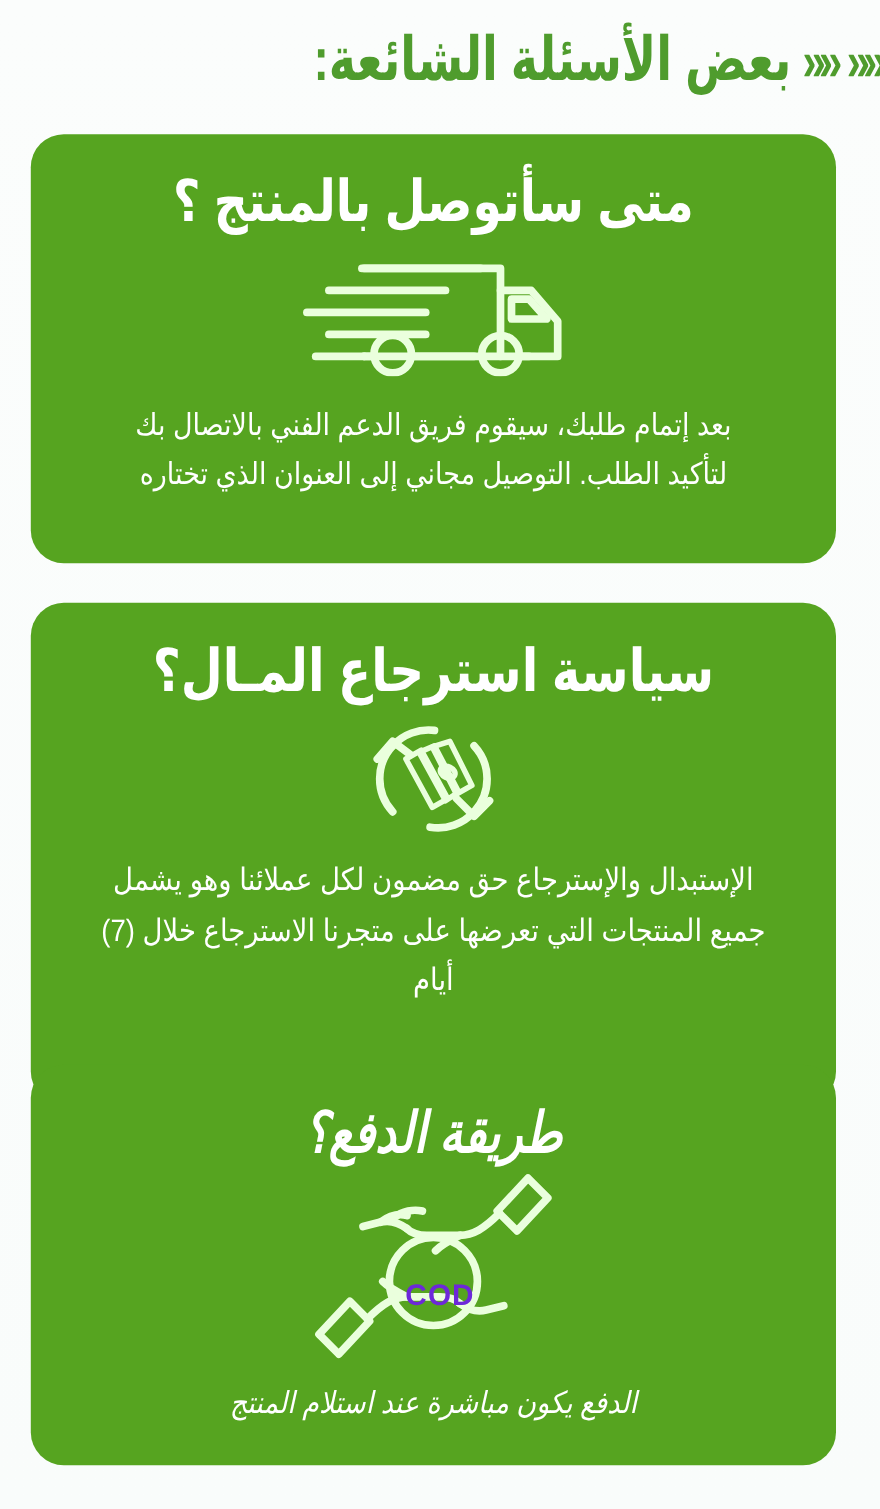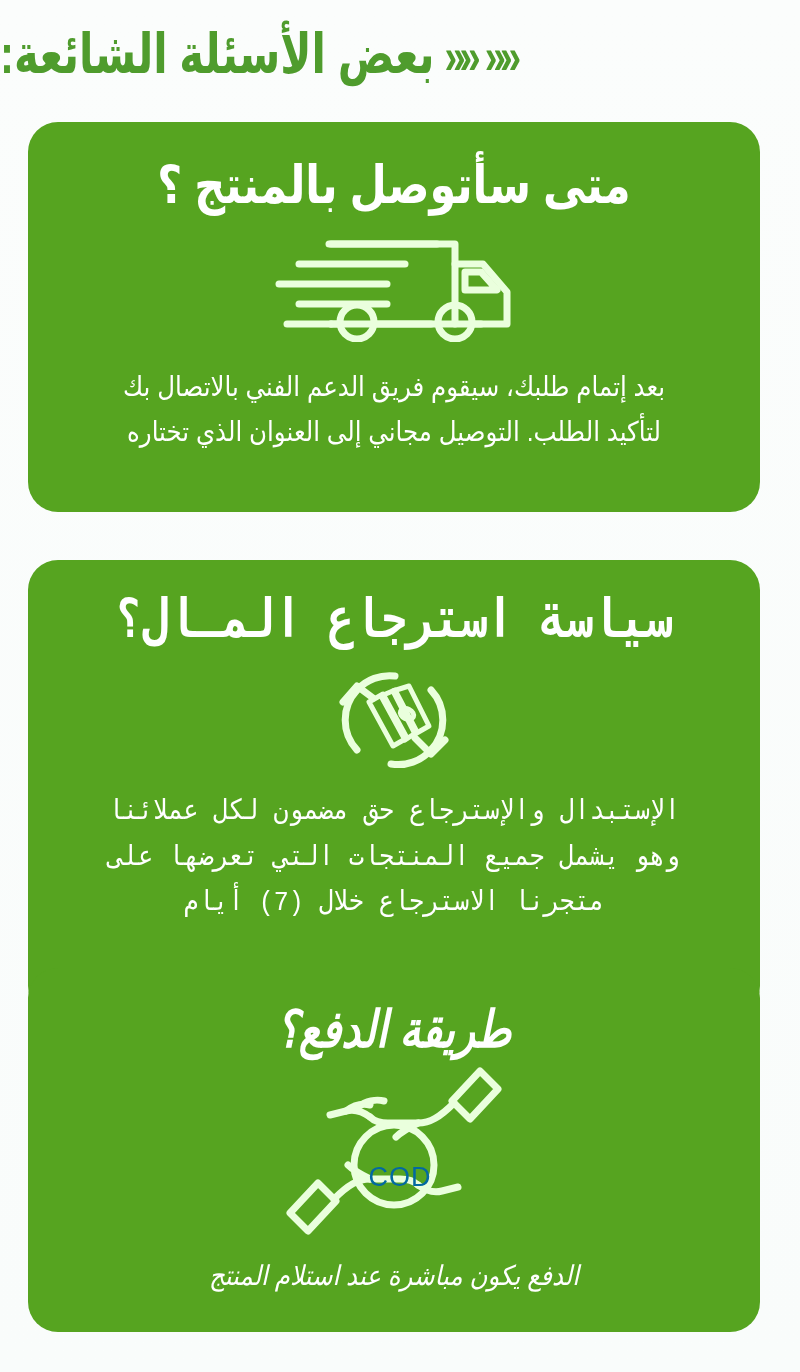--- a/index.html
+++ b/index.html
@@ -20,21 +20,21 @@
     width: 800px;
     height: 1372px;
     box-sizing: border-box;
     position: relative;
     background: linear-gradient(180deg, #fbfdfc 0%, #f9fcfb 100%);
   }
 
   
   .page-header {
     width: 100%;
-    text-align: left;
+    text-align: right;
     padding-top: 8px;
     height: 108px;
     box-sizing: border-box;
     direction: rtl;
     white-space: nowrap;
   }
   .header-inner {
     display: inline-block;
     line-height: 1;
     color: #4f9c2d;
@@ -67,21 +67,21 @@
     background: #56a420;
     border-radius: 30px;
     box-sizing: border-box;
     text-align: center;
     color: #ffffff;
     direction: rtl;
     padding: 0 22px;
     overflow: hidden;
   }
   #card-delivery { top: 122px;  height: 390px; }
-  #card-refund   { top: 560px;  height: 456px; font-family: Liberation Mono, monospace; }
+  #card-refund   { top: 548px;  height: 456px; }
   #card-payment  { top: 968px;  height: 364px; font-style: italic; }
 
   .card-title {
     font-size: 43px;
     font-weight: bold;
     color: #ffffff;
     line-height: 1.18;
     letter-spacing: 0px;
     margin: 0;
     padding-top: 26px;
@@ -203,13 +203,13 @@
         <path d="M86 114 C78 110 70 106 64 100"></path>
       </svg>
       <div style="position:absolute;"></div>
     </div>
 
     <div class="card-text">الدفع يكون مباشرة عند استلام المنتج</div>
   </div>
 
 </div>
 
-<div id="cod-label" style="position:absolute; left:0; right:0; top:1162px; text-align:center; color:#0369a1; font-family:'Liberation Sans', sans-serif; font-weight:normal; font-size:27px; letter-spacing:1px; pointer-events:none;">COD</div>
+<div id="cod-label" style="position:absolute; left:0; right:0; top:1162px; text-align:center; color:#6d28d9; font-family:'Liberation Sans', sans-serif; font-weight:bold; font-size:27px; letter-spacing:1px; pointer-events:none;">COD</div>
 
 </body></html>

